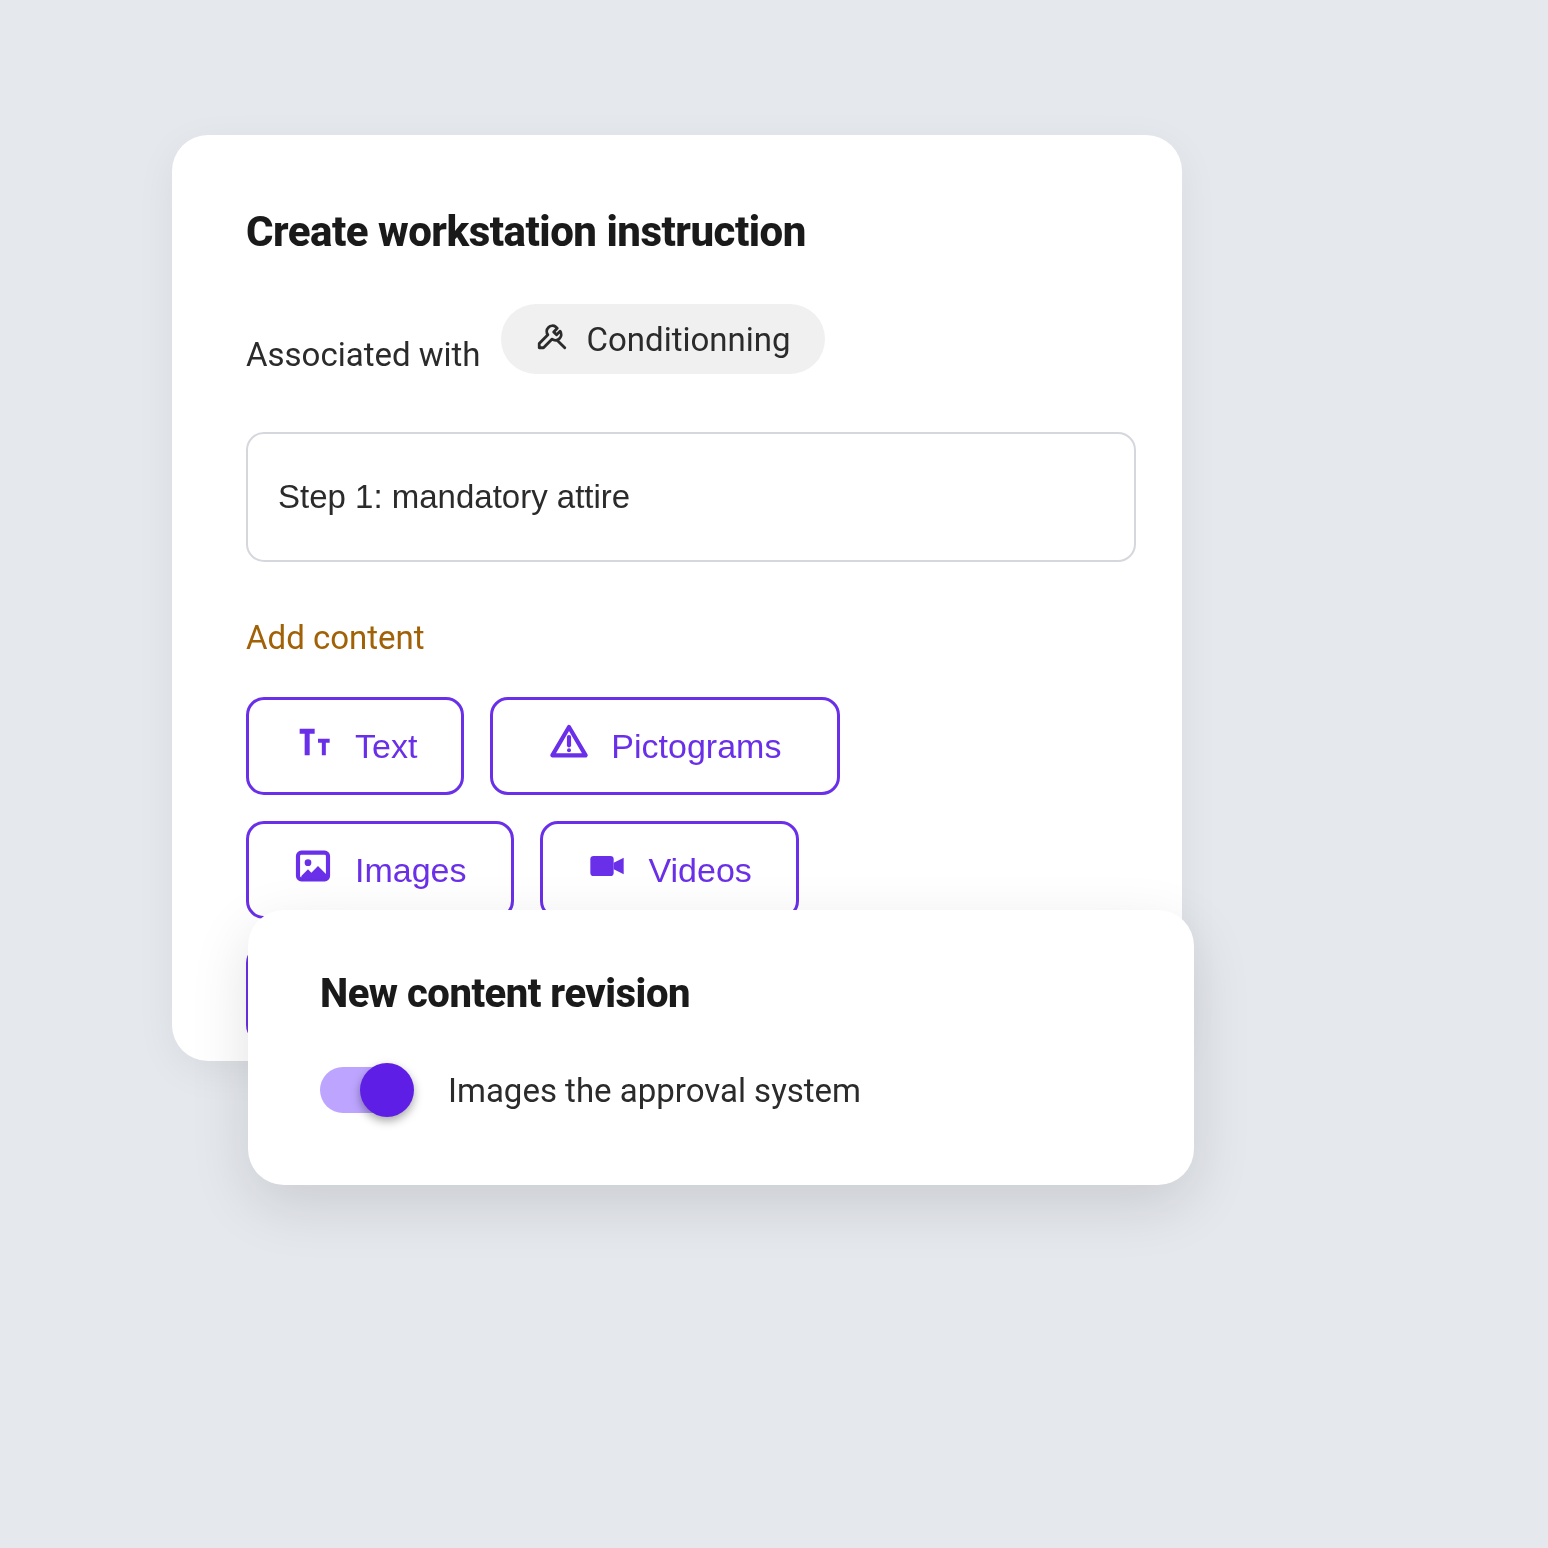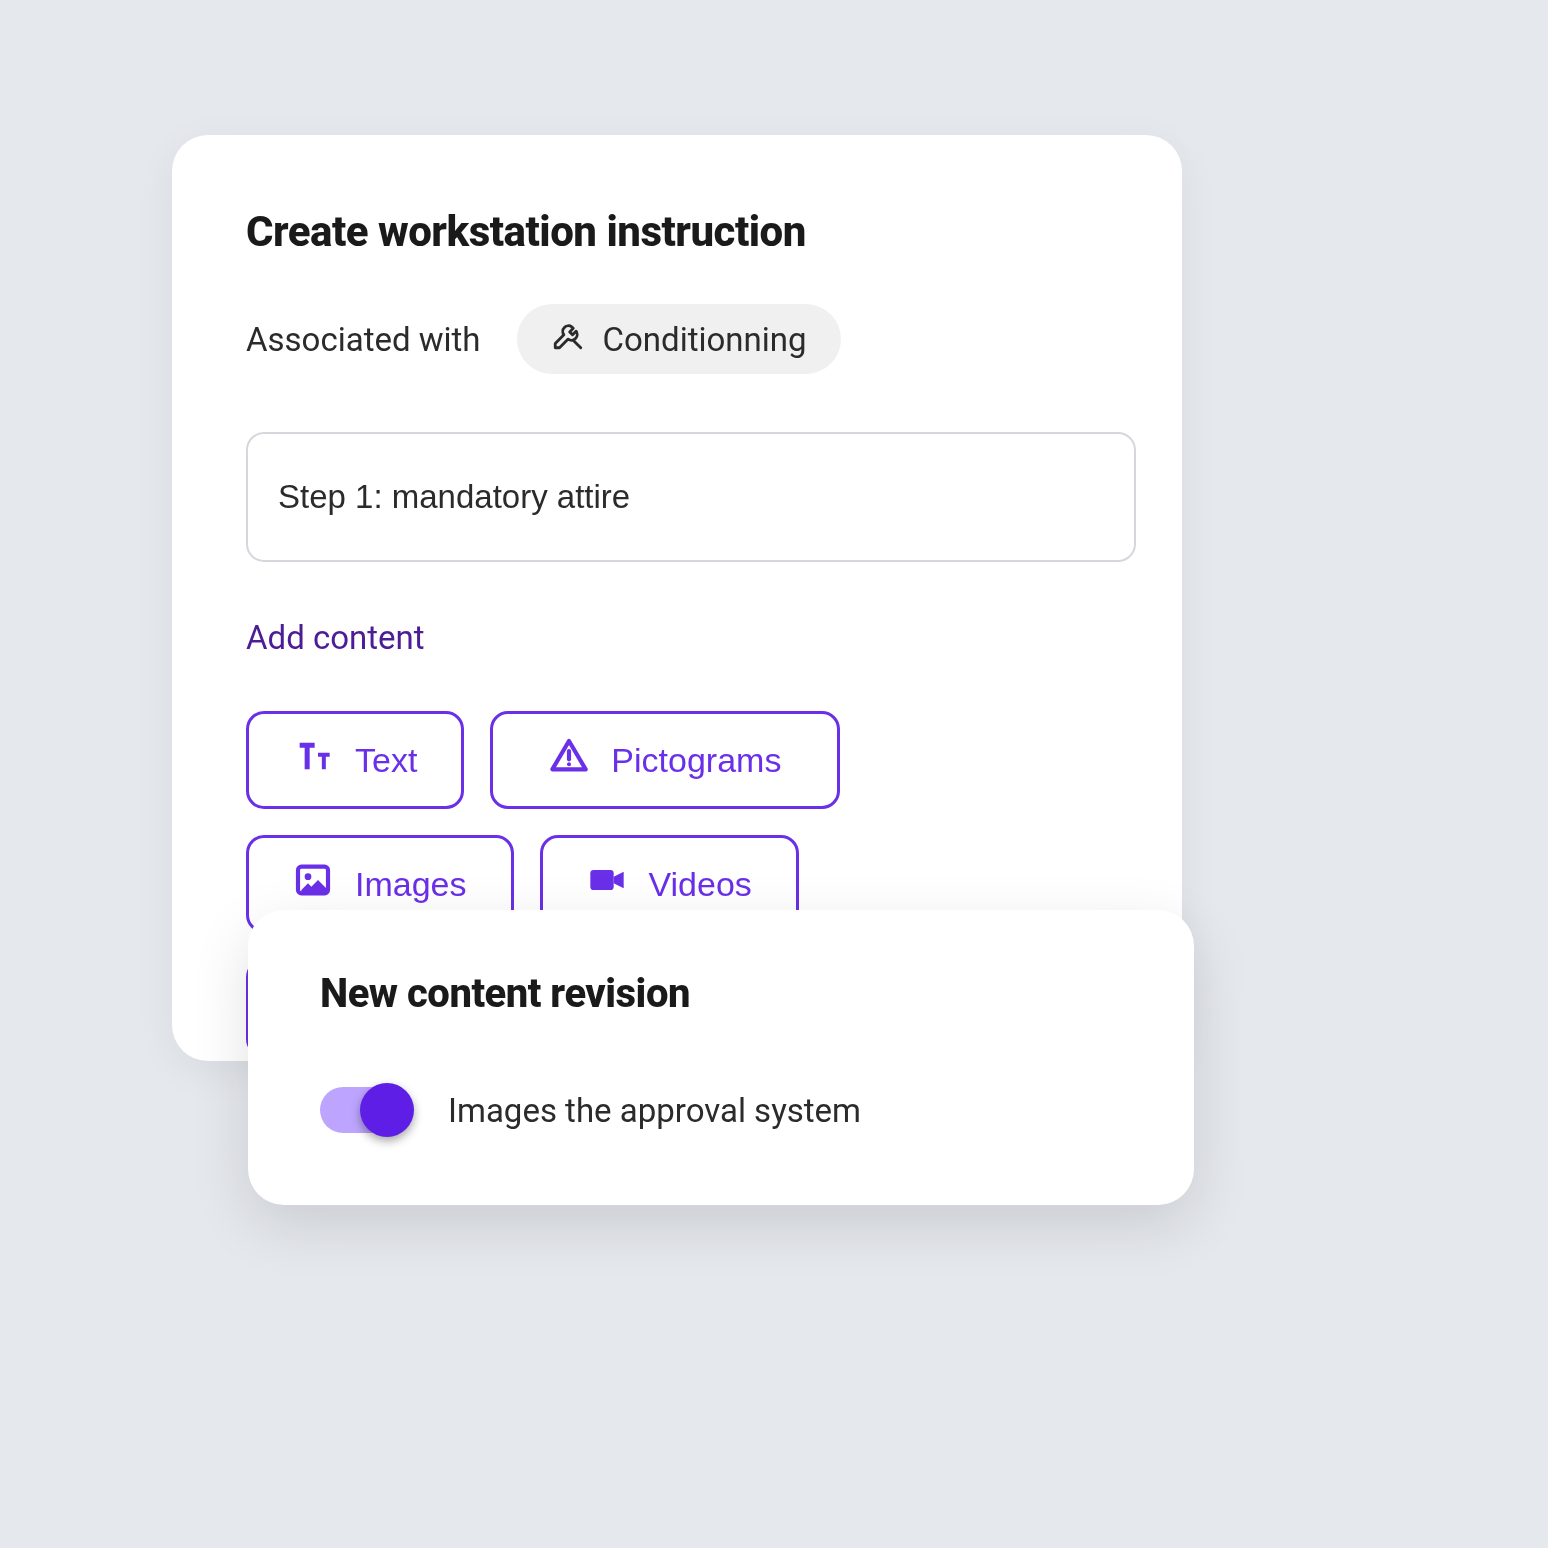--- a/index.html
+++ b/index.html
@@ -31,22 +31,22 @@
     }
     .page-title {
       font-size: 42px;
       font-weight: 800;
       color: #1a1a1a;
       margin-bottom: 48px;
       letter-spacing: -0.5px;
     }
     .assoc-row {
       display: flex;
-      align-items: center;
-      gap: 36px;
+      align-items: flex-end;
+      gap: 20px;
       margin-bottom: 58px;
     }
     .assoc-label {
       font-size: 33px;
       color: #2b2b2b;
     }
     .chip {
       display: inline-flex;
       align-items: center;
       gap: 18px;
@@ -63,23 +63,23 @@
       border: 2px solid #d5d7dc;
       border-radius: 18px;
       font-size: 33px;
       color: #2b2b2b;
       padding: 0 30px;
       background: #fff;
       outline: none;
     }
     .add-content-label {
       font-size: 33px;
-      color: #4c1d95;
+      color: #a16207;
       margin-top: 56px;
-      margin-bottom: 54px;
+      margin-bottom: 40px;
     }
     .tiles {
       display: flex;
       flex-wrap: wrap;
       gap: 26px;
     }
     .tile {
       display: inline-flex;
       align-items: center;
       justify-content: center;
@@ -103,21 +103,21 @@
       width: 946px;
       background: #ffffff;
       border-radius: 36px;
       padding: 60px 72px 72px 72px;
       box-shadow: 0 20px 60px rgba(0,0,0,0.12);
     }
     .overlay-title {
       font-size: 40px;
       font-weight: 800;
       color: #1a1a1a;
-      margin-bottom: 70px;
+      margin-bottom: 50px;
       letter-spacing: -0.5px;
     }
     .toggle-row {
       display: flex;
       align-items: center;
       gap: 40px;
       margin-bottom: 44px;
     }
     .toggle-row:last-child { margin-bottom: 0; }
     .switch {

